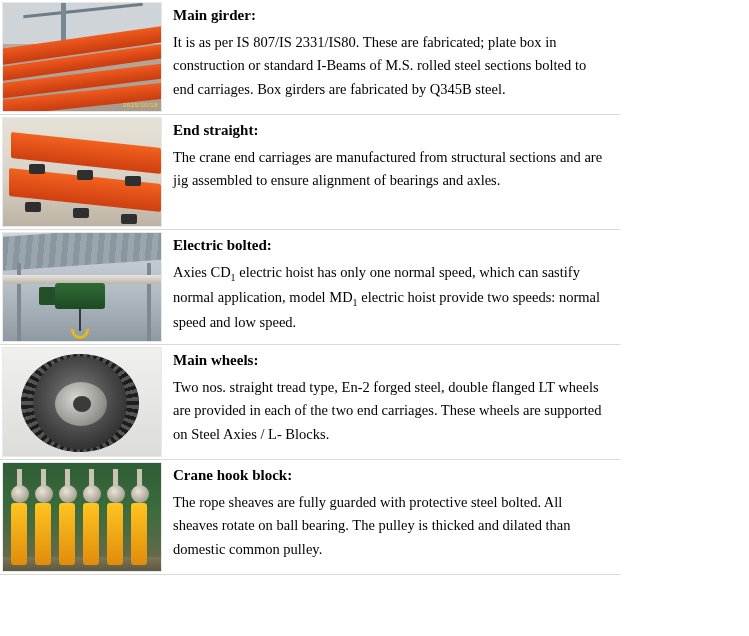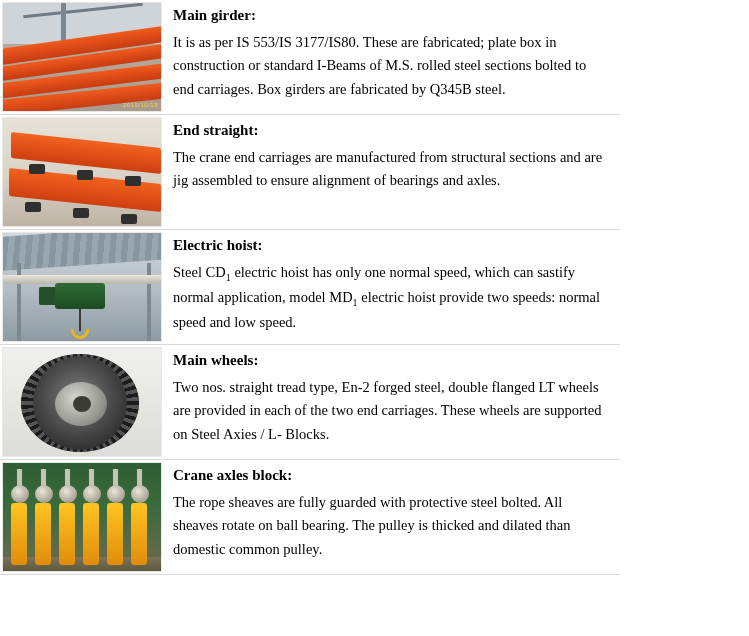--- a/index.html
+++ b/index.html
@@ -181,21 +181,21 @@
           <div class="tower"></div>
           <div class="g gA"></div>
           <div class="g gB"></div>
           <div class="g gC"></div>
           <div class="g gD"></div>
           <div class="stamp">2015/10/18</div>
         </div>
       </td>
       <td class="txt-cell">
         <p class="title">Main girder:</p>
-        <p class="body">It is as per IS 553/IS 3177/IS80. These are fabricated; plate box in construction or standard I-Beams of M.S. rolled steel sections bolted to end carriages. Box girders are fabricated by Q345B steel.</p>
+        <p class="body">It is as per IS 807/IS 2331/IS80. These are fabricated; plate box in construction or standard I-Beams of M.S. rolled steel sections bolted to end carriages. Box girders are fabricated by Q345B steel.</p>
       </td>
     </tr>
 
     <tr>
       <td class="img-cell">
         <div class="photo p2">
           <div class="beam b1"></div>
           <div class="beam b2"></div>
           <div class="pad pd1"></div>
           <div class="pad pd2"></div>
@@ -218,22 +218,22 @@
           <div class="post ps1"></div>
           <div class="post ps2"></div>
           <div class="rail"></div>
           <div class="drum"></div>
           <div class="motor"></div>
           <div class="wire"></div>
           <div class="hook"></div>
         </div>
       </td>
       <td class="txt-cell">
-        <p class="title">Electric hoist:</p>
-        <p class="body"><span>Steel CD</span><sub>1</sub><span> electric hoist has only one normal speed, which can sastify normal application, model MD</span><sub>1</sub><span> electric hoist provide two speeds: normal speed and low speed.</span></p>
+        <p class="title">Electric bolted:</p>
+        <p class="body"><span>Axies CD</span><sub>1</sub><span> electric hoist has only one normal speed, which can sastify normal application, model MD</span><sub>1</sub><span> electric hoist provide two speeds: normal speed and low speed.</span></p>
       </td>
     </tr>
 
     <tr>
       <td class="img-cell">
         <div class="photo p4">
           <div class="wheel"></div>
           <div class="teeth"></div>
           <div class="hub"></div>
           <div class="bore"></div>
@@ -268,20 +268,20 @@
           <div class="shank" style="left:110px;"></div>
           <div class="sheave" style="left:104px;"></div>
           <div class="blk" style="left:104px;"></div>
 
           <div class="shank" style="left:134px;"></div>
           <div class="sheave" style="left:128px;"></div>
           <div class="blk" style="left:128px;"></div>
         </div>
       </td>
       <td class="txt-cell">
-        <p class="title">Crane axles block:</p>
+        <p class="title">Crane hook block:</p>
         <p class="body">The rope sheaves are fully guarded with protective steel bolted. All sheaves rotate on ball bearing. The pulley is thicked and dilated than domestic common pulley.</p>
       </td>
     </tr>
 
   </tbody>
     </table>
 </div>
 
 </body></html>

